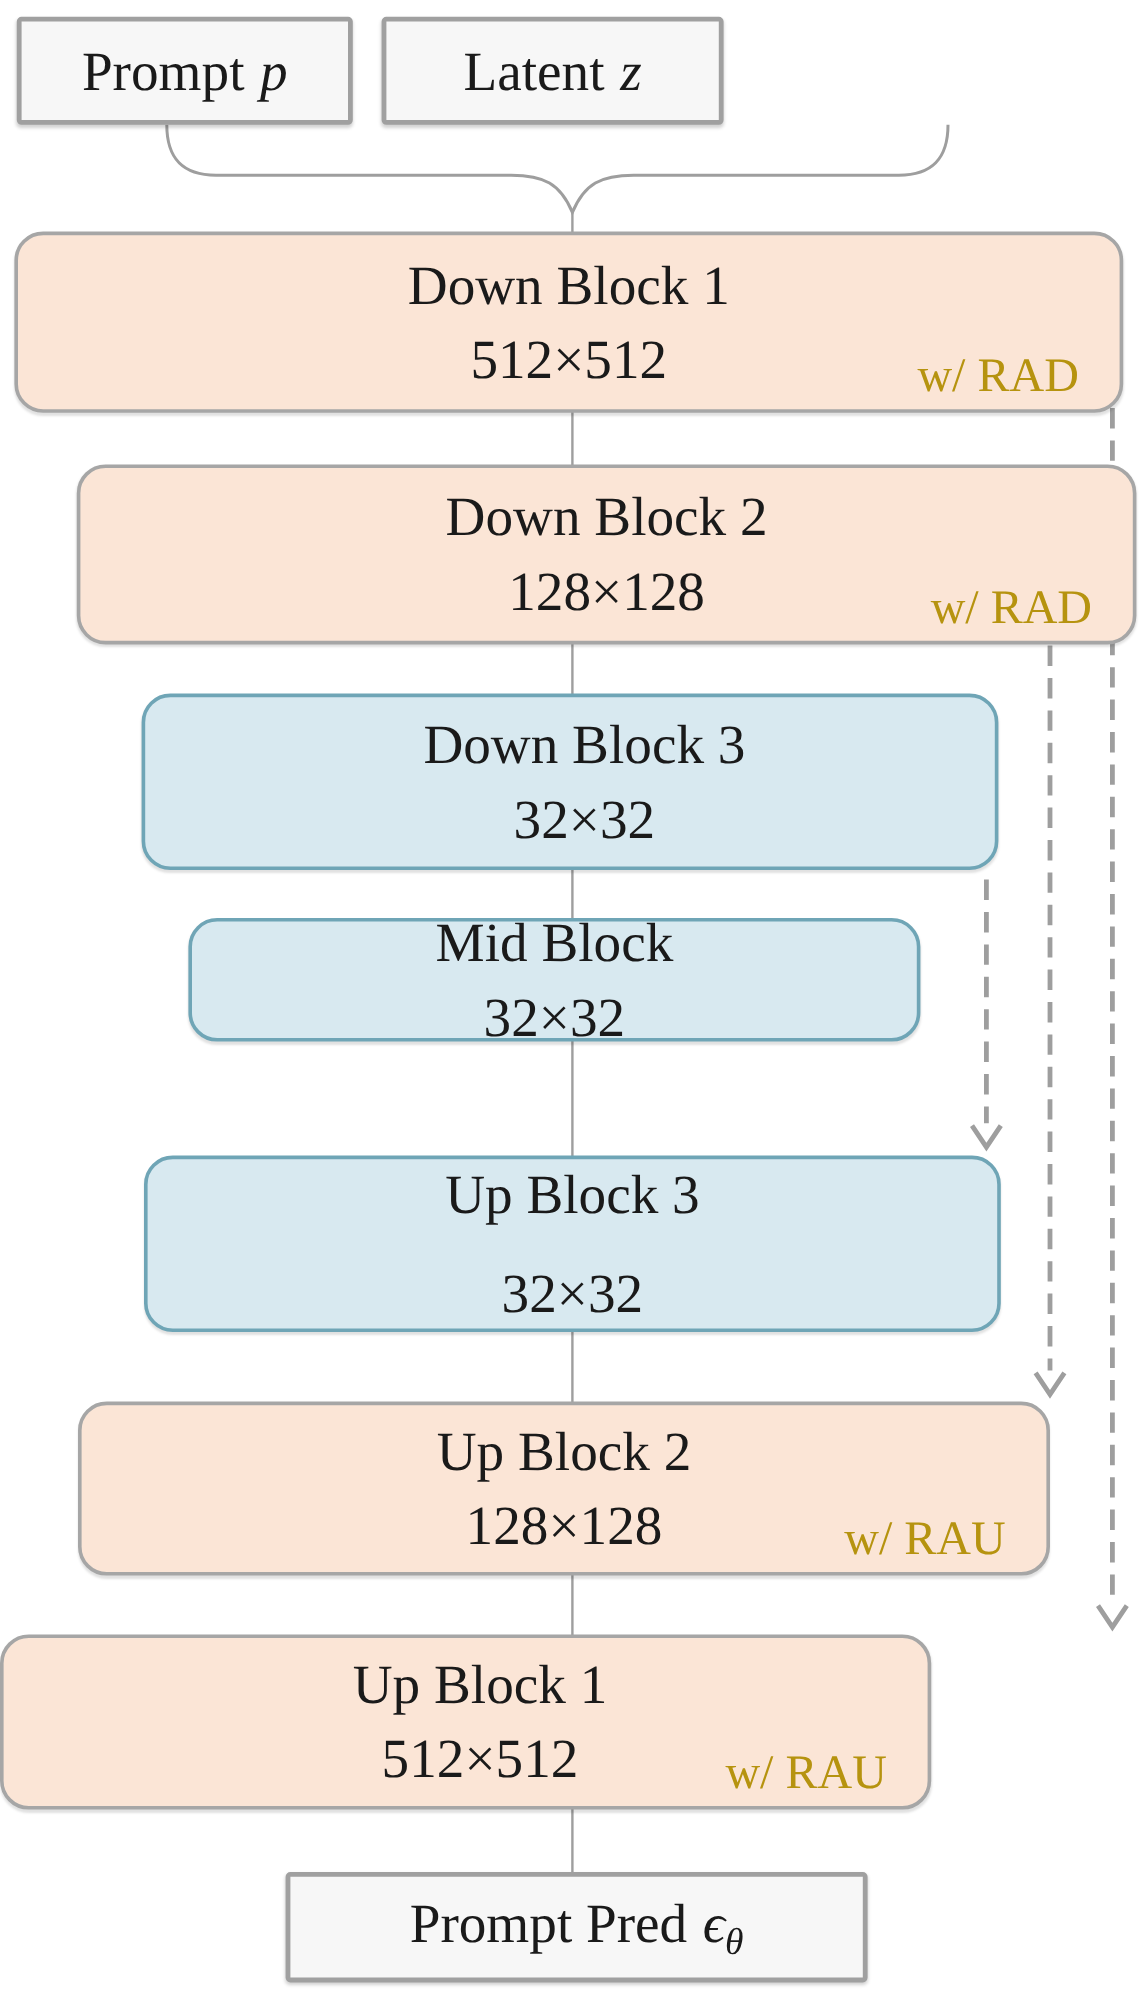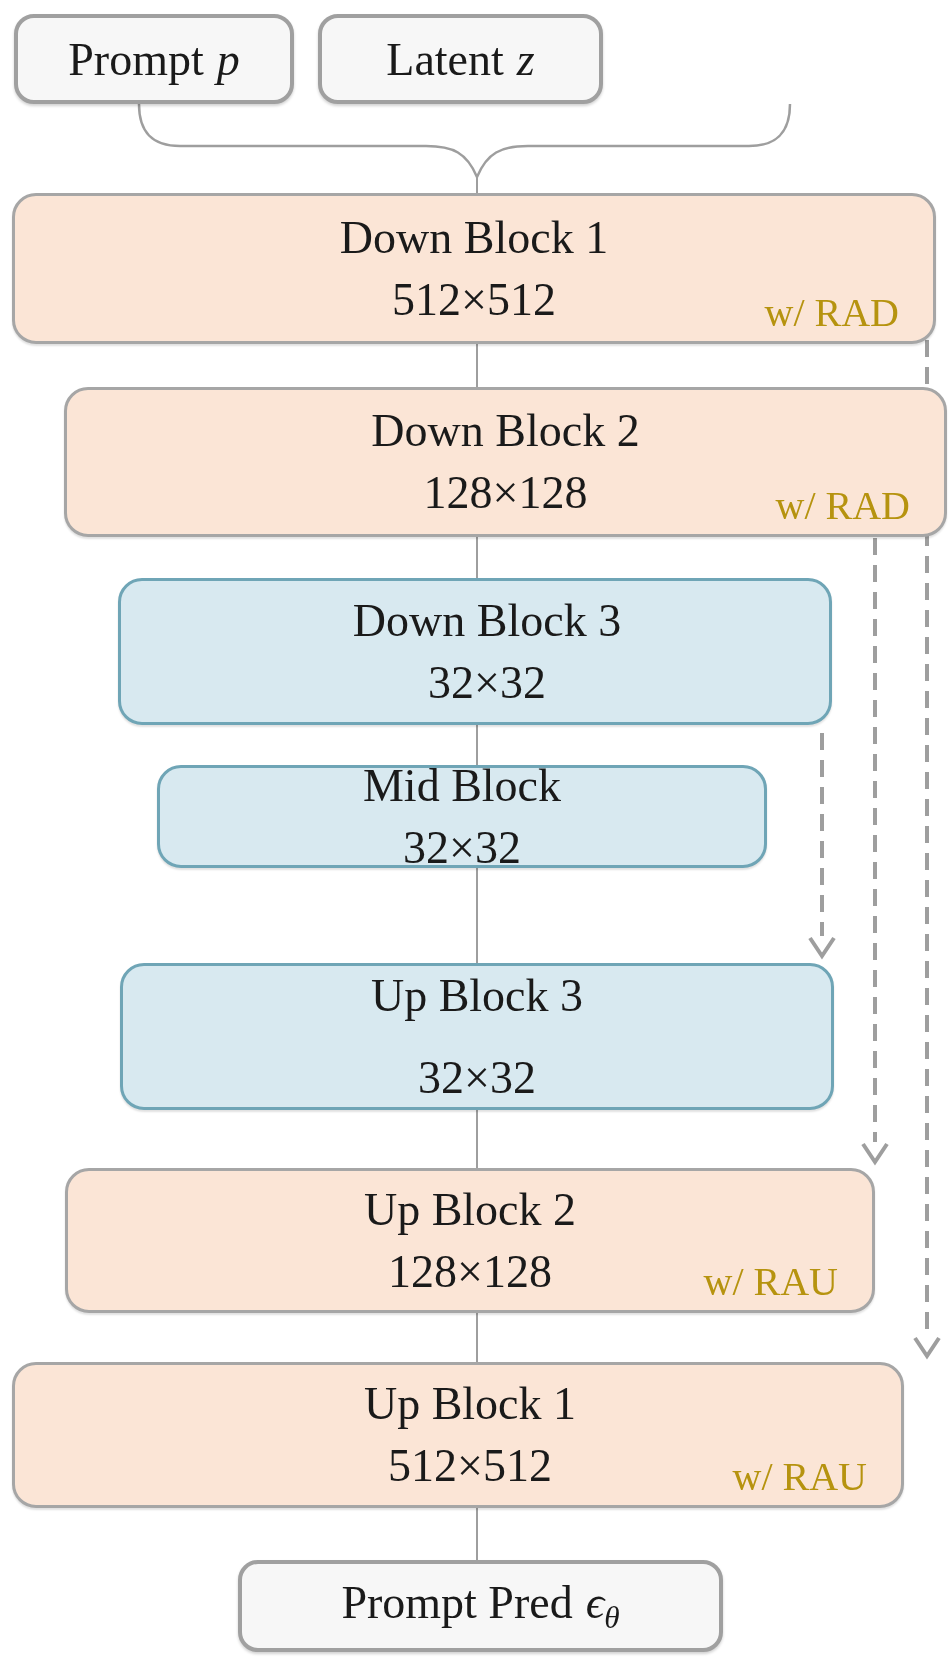--- a/index.html
+++ b/index.html
@@ -22,21 +22,21 @@
     position: absolute;
     box-sizing: border-box;
     z-index: 1;
     display: flex; flex-direction: column;
     align-items: center; justify-content: center;
     text-align: center;
   }
   .io-box {
     background: var(--io-fill);
     border: 4px solid var(--io-border);
-    border-radius: 20px;
+    border-radius: 4px;
     font-size: 46px;
     box-shadow: 0 2px 3px rgba(0,0,0,0.18);
   }
   .block {
     border-radius: 24px;
     font-size: 46px;
     line-height: 62px;
     box-shadow: 0 2px 2px rgba(0,0,0,0.12);
   }
   .block.peach { background: var(--peach); border: 3px solid var(--peach-border); }
@@ -55,21 +55,21 @@
   
   .in-1  { left: 14px;  top: 14px;   width: 280px; height: 90px; }
   .in-2  { left: 318px; top: 14px;   width: 285px; height: 90px; }
   .in-3  { left: 629px; top: 14px;   width: 314px; height: 90px; }
   .blk-1 { left: 12px;  top: 181px;  width: 924px; height: 151px; margin-top: 12px; }
   .blk-2 { left: 64px;  top: 387px;  width: 883px; height: 150px; border-radius: 24px; }
   .blk-3 { left: 118px; top: 578px;  width: 714px; height: 147px; padding-left: 24px; }
   .blk-4 { left: 157px; top: 765px;  width: 610px; height: 103px; }
   .blk-5 { left: 120px; top: 963px;  width: 714px; height: 147px; gap: 20px; }
   .blk-6 { left: 65px;  top: 1168px; width: 810px; height: 145px; }
-  .blk-7 { left: 12px;  top: 1362px; width: 892px; height: 146px; padding-left: 24px; }
+  .blk-7 { left: 0;  top: 1362px; width: 776px; height: 146px; padding-left: 24px; }
   .out-box { left: 238px; top: 1560px; width: 485px; height: 92px; font-size: 46px; }
 
   .wire       { stroke: var(--line); fill: none; }
   .wire.thin  { stroke-width: 2; }
   .wire.brace { stroke-width: 2.5; }
   .wire.skip  { stroke-width: 4; stroke-dasharray: 17 10; }
   .wire.head  { stroke-width: 4; }
 </style>
 </head>
 <body>

